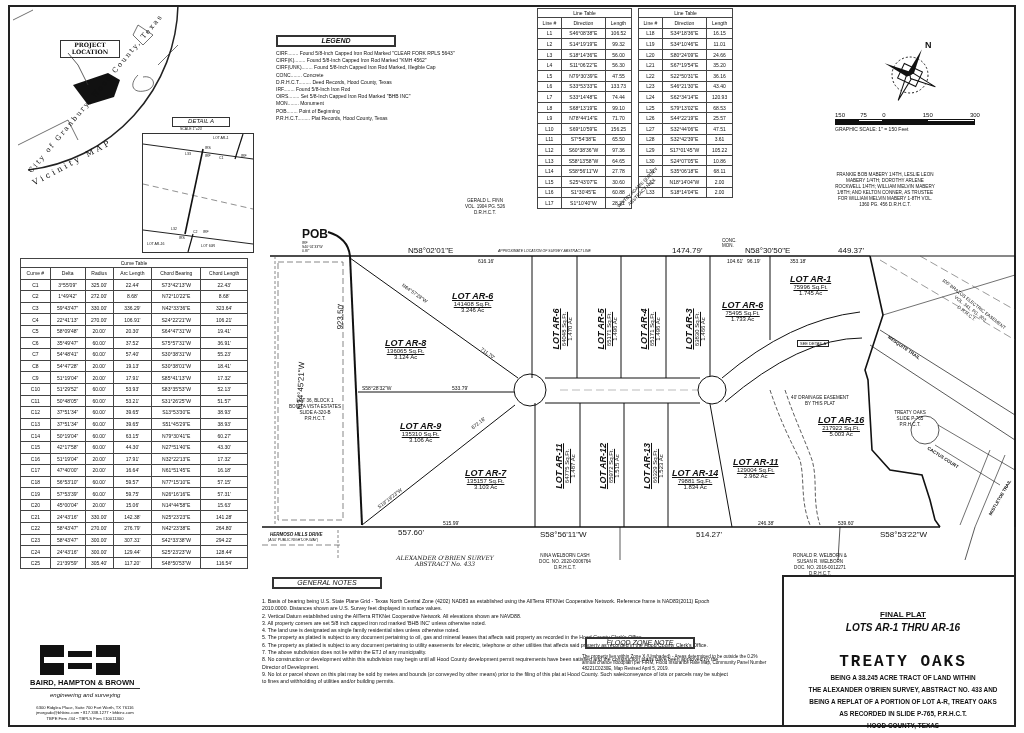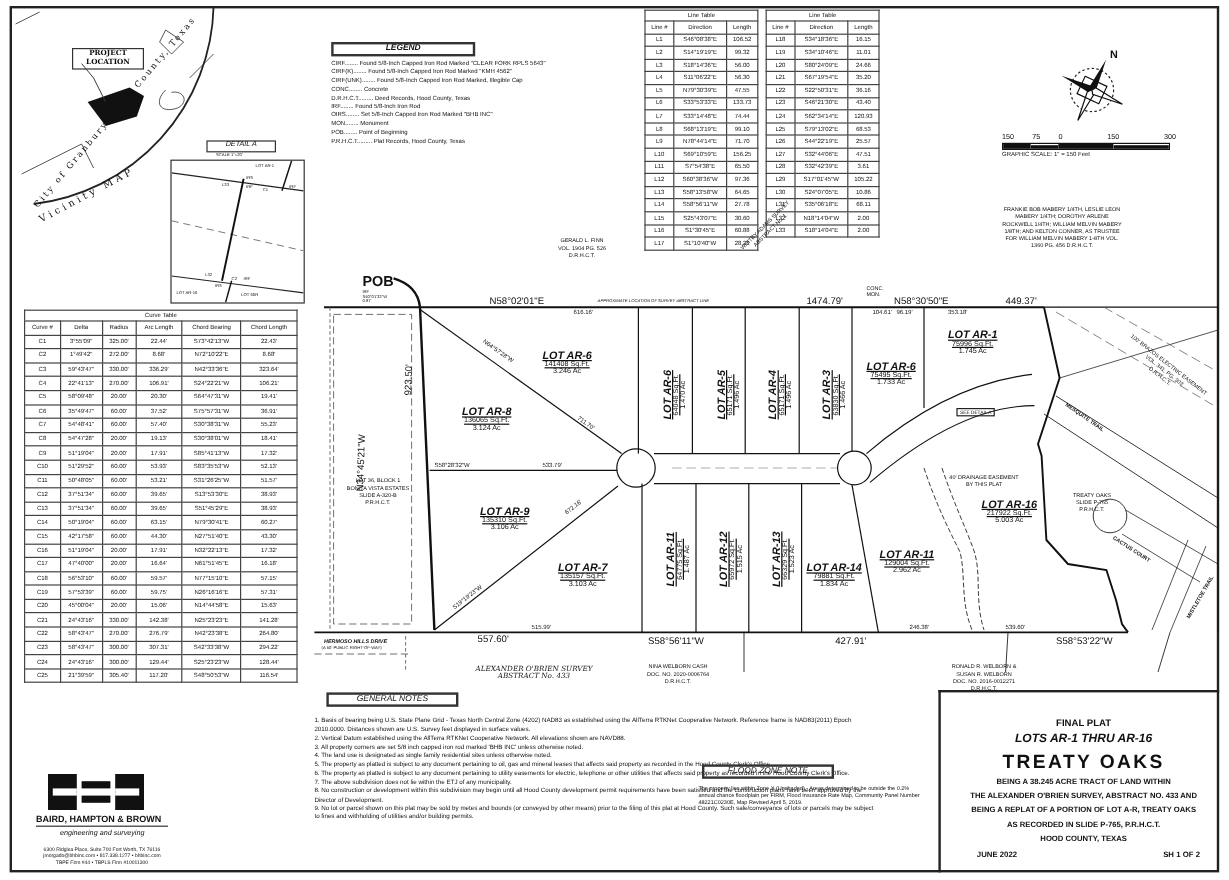--- a/index.html
+++ b/index.html
@@ -12,23 +12,23 @@
   .legend-list .row { white-space: nowrap; }
   .tbl { border-collapse: collapse; font-size: 5px; }
   .tbl td, .tbl th { border: 1px solid #444; padding: 0 2px; height: 10.6px; text-align: center; font-weight: normal; white-space: nowrap; }
   .tbl caption { font-size: 5px; border: 1px solid #444; border-bottom: none; padding: 1px; }
   .curve-tbl td, .curve-tbl th { height: 11.6px; }
   .notes-head { left: 272px; top: 577px; width: 110px; height: 12px; border: 2px solid #333; font-size: 7px; font-style: italic; text-align: center; line-height: 8px; }
   .notes { left: 262px; top: 598px; width: 470px; font-size: 5.2px; line-height: 7.3px; }
   .flood-head { left: 585px; top: 637px; width: 110px; height: 12px; border: 2px solid #333; font-size: 7px; font-style: italic; text-align: center; line-height: 8px; }
   .flood { left: 582px; top: 654px; width: 190px; font-size: 4.6px; line-height: 6px; }
   .title-block { left: 786px; top: 592px; width: 234px; text-align: center; font-weight: bold; }
-  .title-block .fp { font-size: 8px; margin-top: 6px; }
+  .title-block .fp { font-size: 8px; text-decoration: underline; margin-top: 18px; }
   .title-block .lots { font-size: 10px; font-style: italic; margin-top: 3px; }
-  .title-block .name { font-size: 16px; font-family: Liberation Sans, sans-serif; letter-spacing: 2px; margin-top: 6px; }
+  .title-block .name { font-size: 16px; font-family: Liberation Mono, monospace; letter-spacing: 2px; margin-top: 20px; }
   .title-block .desc { font-size: 6.4px; line-height: 10px; margin-top: 2px; }
   .title-block .foot { display: flex; justify-content: space-between; font-size: 6.5px; padding: 4px 20px 0 28px; }
   .logo { left: 40px; top: 645px; width: 80px; height: 30px; }
   .firm { left: 30px; top: 678px; font-size: 7.5px; font-weight: bold; }
   .firm-sub { left: 50px; top: 692px; font-size: 6px; font-style: italic; }
   .firm-addr { left: 30px; top: 705px; font-size: 4.2px; line-height: 5.4px; text-align: center; width: 110px; }
   .lbl { position: absolute; white-space: nowrap; font-size: 5px; }
   .lot-title { font-weight: bold; font-style: italic; font-size: 9px; text-decoration: underline; }
   .lot-sqft { font-size: 6px; text-decoration: underline; }
   .lot-ac { font-size: 6px; }
@@ -430,21 +430,21 @@
 <span class="lbl bearing" style="left:340px;top:325px;transform:rotate(-88deg);transform-origin:left">923.50'</span>
 <span class="lbl" style="left:400px;top:290px;transform:rotate(35deg)">N64°57'28"W</span>
 <span class="lbl" style="left:480px;top:350px;transform:rotate(35deg)">711.70'</span>
 <span class="lbl" style="left:362px;top:385px">S58°28'32"W</span>
 <span class="lbl" style="left:452px;top:385px">533.79'</span>
 <span class="lbl" style="left:375px;top:495px;transform:rotate(-38deg)">S19°19'23"W</span>
 <span class="lbl" style="left:470px;top:420px;transform:rotate(-38deg)">672.16'</span>
 <span class="lbl" style="left:443px;top:520px">515.99'</span>
 <span class="lbl bearing" style="left:398px;top:528px">557.60'</span>
 <span class="lbl bearing" style="left:540px;top:530px">S58°56'11"W</span>
-<span class="lbl bearing" style="left:696px;top:530px">427.91'</span>
+<span class="lbl bearing" style="left:696px;top:530px">514.27'</span>
 <span class="lbl" style="left:758px;top:520px">246.38'</span>
 <span class="lbl" style="left:838px;top:520px">539.60'</span>
 <span class="lbl bearing" style="left:880px;top:530px">S58°53'22"W</span>
 <span class="lbl" style="left:270px;top:532px;font-size:4.5px;font-weight:bold;font-style:italic">HERMOSO HILLS DRIVE</span>
 <span class="lbl" style="left:268px;top:538px;font-size:3.5px">(A 50' PUBLIC RIGHT-OF-WAY)</span>
 <span class="lbl" style="left:885px;top:345px;font-size:4.5px;font-weight:bold;transform:rotate(35deg)">MESQUITE TRAIL</span>
 <span class="lbl" style="left:925px;top:455px;font-size:4.5px;font-weight:bold;transform:rotate(33deg)">CACTUS COURT</span>
 <span class="lbl" style="left:980px;top:495px;font-size:4.5px;font-weight:bold;transform:rotate(-60deg)">MISTLETOE TRAIL</span>
 <span class="lbl" style="left:797px;top:340px;font-size:4px;border:1px solid #222;padding:0 2px">SEE DETAIL A</span>
 

